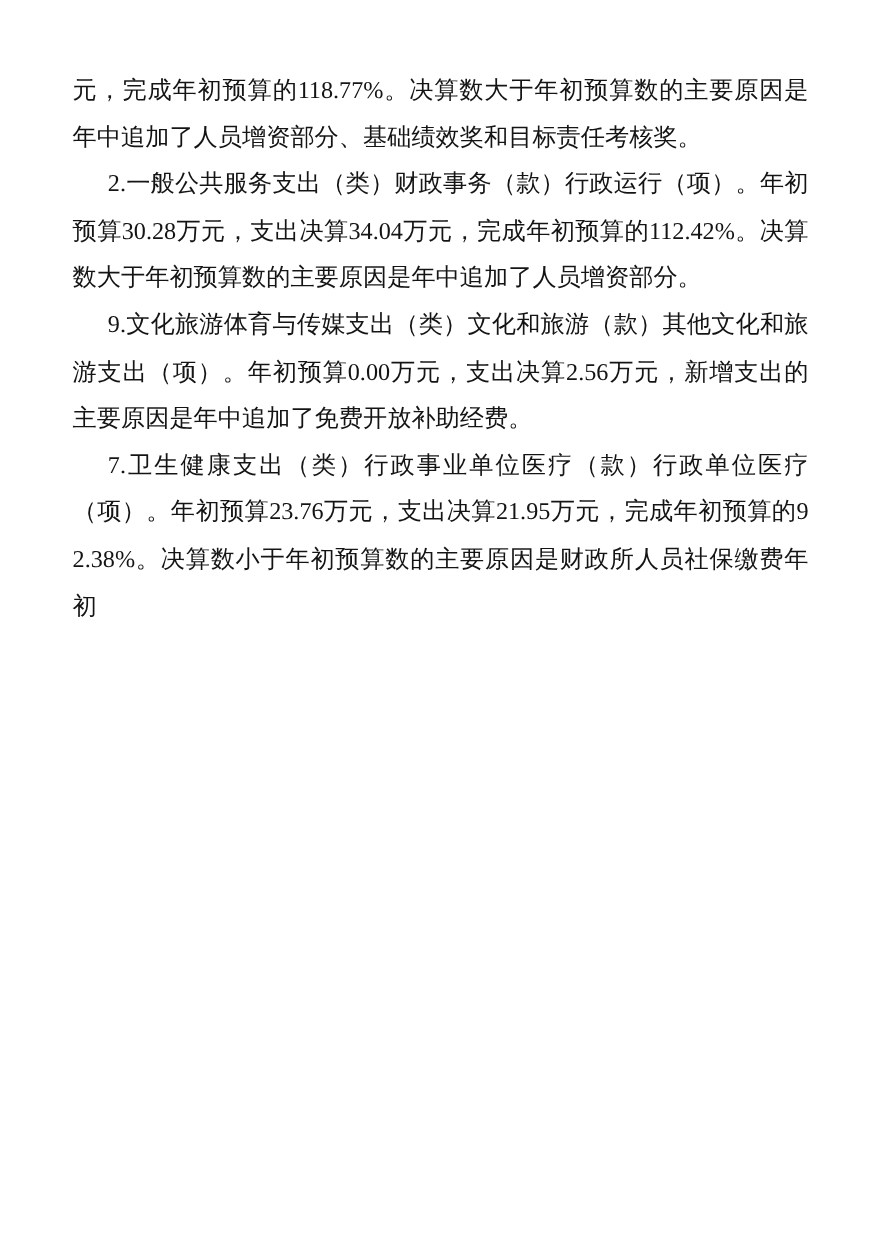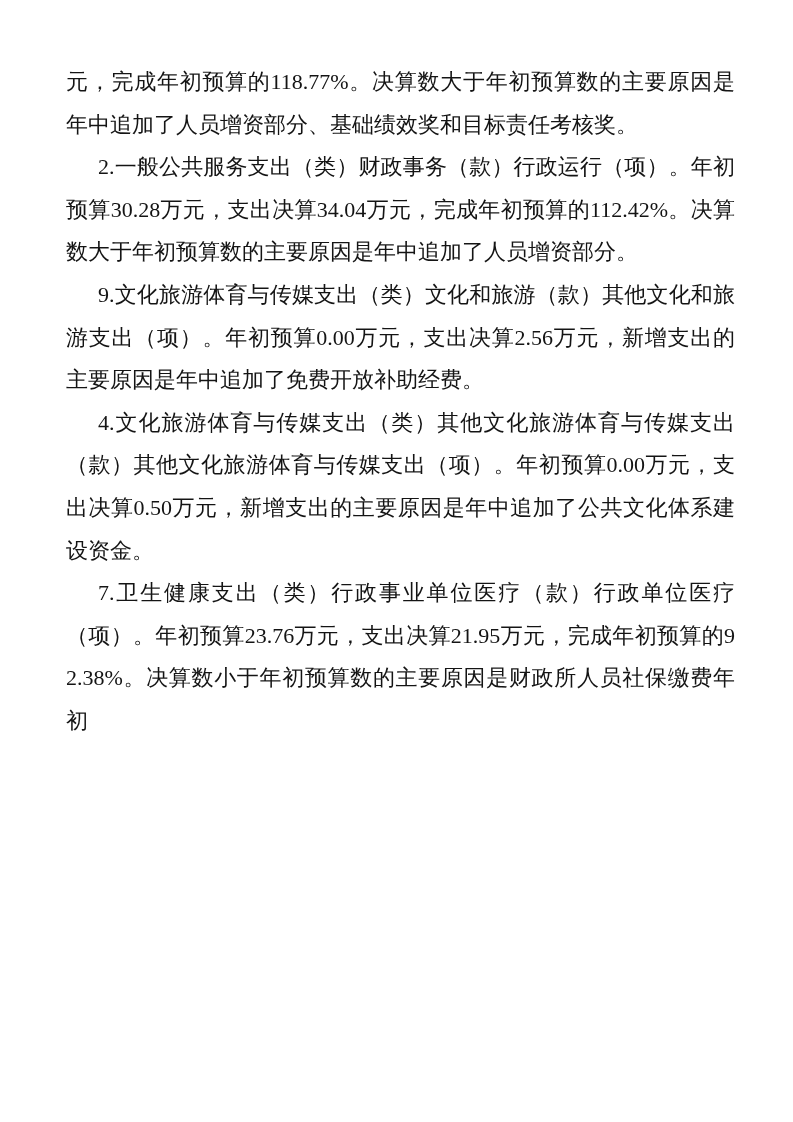--- a/index.html
+++ b/index.html
@@ -37,16 +37,15 @@
   }
 </style>
 </head>
 <body>
 
 <div class="page" style="background: rgb(255, 255, 255);">
   <div class="content" style="color: rgb(20, 20, 20);">
       <p class="para">元，完成年初预算的118.77%。决算数大于年初预算数的主要原因是年中追加了人员增资部分、基础绩效奖和目标责任考核奖。</p>
       <p class="para indent">2.一般公共服务支出（类）财政事务（款）行政运行（项）。年初预算30.28万元，支出决算34.04万元，完成年初预算的112.42%。决算数大于年初预算数的主要原因是年中追加了人员增资部分。</p>
       <p class="para indent">9.文化旅游体育与传媒支出（类）文化和旅游（款）其他文化和旅游支出（项）。年初预算0.00万元，支出决算2.56万元，新增支出的主要原因是年中追加了免费开放补助经费。</p>
-      <p class="para indent">4.文化旅游体育与传媒支出（类）其他文化旅游体育与传媒支出（款）其他文化旅游体育与传媒支出（项）。年初预算0.00万元，支出决算0.50万元，新增支出的主要原因是年中追加了公共文化体系建设资金。</p>
       <p class="para indent">7.卫生健康支出（类）行政事业单位医疗（款）行政单位医疗（项）。年初预算23.76万元，支出决算21.95万元，完成年初预算的92.38%。决算数小于年初预算数的主要原因是财政所人员社保缴费年初</p>
     </div>
 </div>
 
 </body></html>

